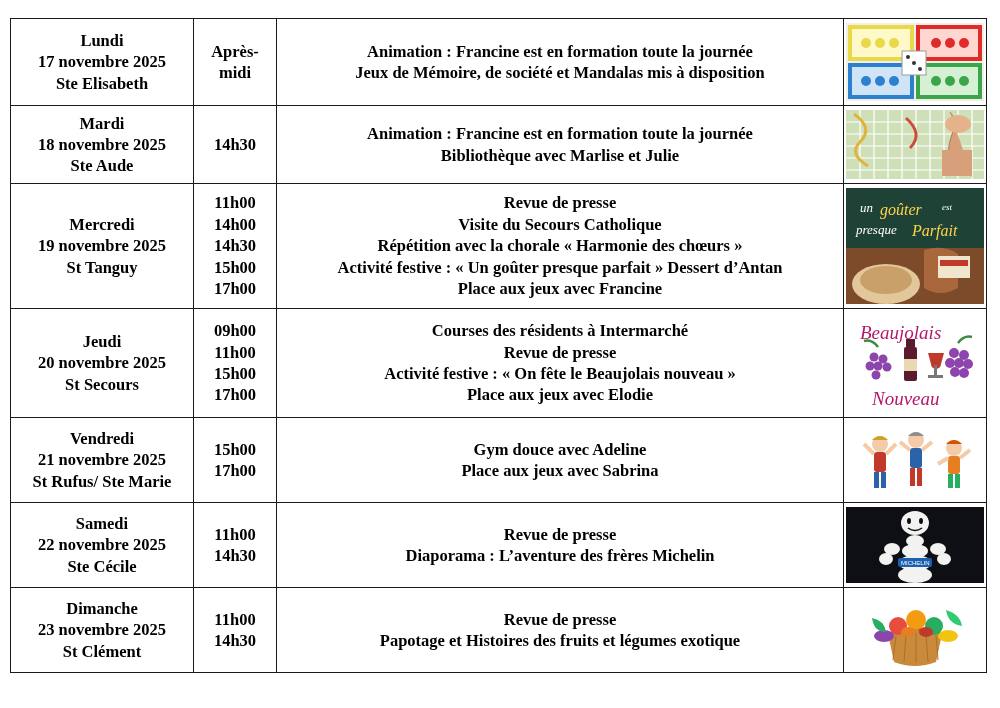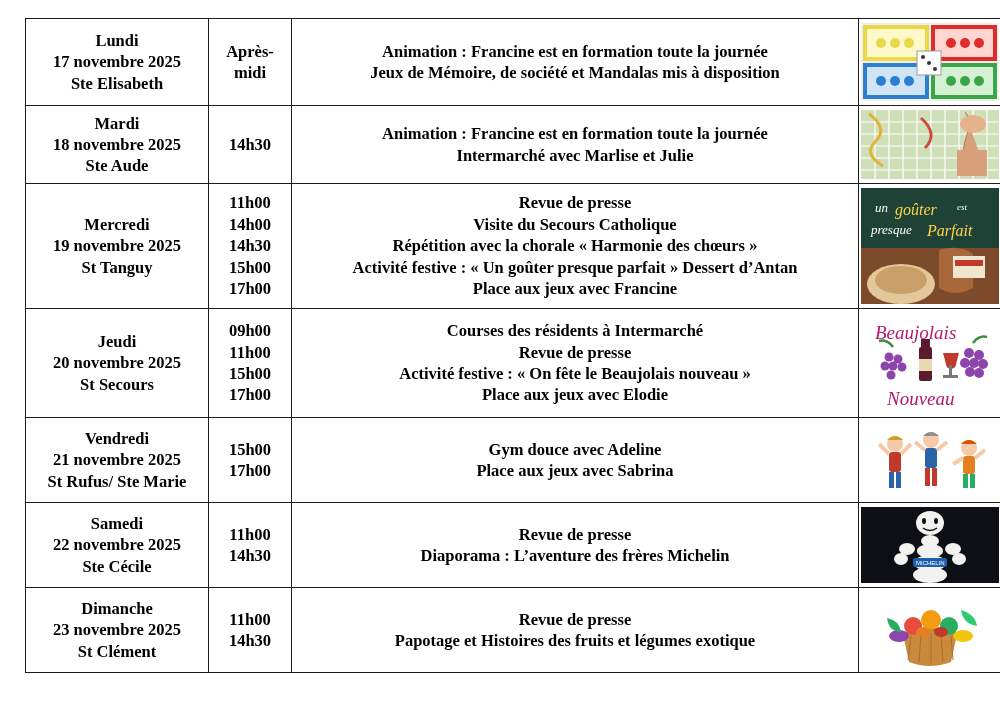--- a/index.html
+++ b/index.html
@@ -12,21 +12,21 @@
     height: 708px;
     font-family: "Liberation Serif", serif;
     color: #000000;
     overflow: hidden;
   }
   #sheet {
     position: relative;
     width: 857px;
     height: 708px;
     box-sizing: border-box;
-    padding: 18px 22px 0 25px;
+    padding: 18px 22px 0 10px;
   }
   table.schedule {
     border-collapse: collapse;
     width: 956px;
     table-layout: fixed;
   }
   table.schedule td {
     border: 1.5px solid #1a1a1a;
     vertical-align: middle;
     padding: 4px 2px;
@@ -139,21 +139,21 @@
         <td class="day-cell">
           <span class="day-line">Mardi</span>
           <span class="day-line">18 novembre 2025</span>
           <span class="day-line">Ste Aude</span>
         </td>
         <td class="time-cell">
           <span class="time-line">14h30</span>
         </td>
         <td class="events-cell">
           <span class="event-line">Animation : Francine est en formation toute la journée</span>
-          <span class="event-line">Intermarché avec Marlise et Julie</span>
+          <span class="event-line">Bibliothèque avec Marlise et Julie</span>
         </td>
         <td class="img-cell">
           <span class="thumb">
             <svg viewBox="0 0 138 69" preserveAspectRatio="none" aria-hidden="true">
               <rect x="0" y="0" width="138" height="69" fill="#e9e3cf"></rect>
               <g fill="#b9d6a0">
                 <rect x="0" y="0" width="138" height="69" fill="#cfe0b8"></rect>
               </g>
               <g stroke="#ffffff" stroke-width="1.2">
                 <line x1="0" y1="12" x2="138" y2="12"></line>

